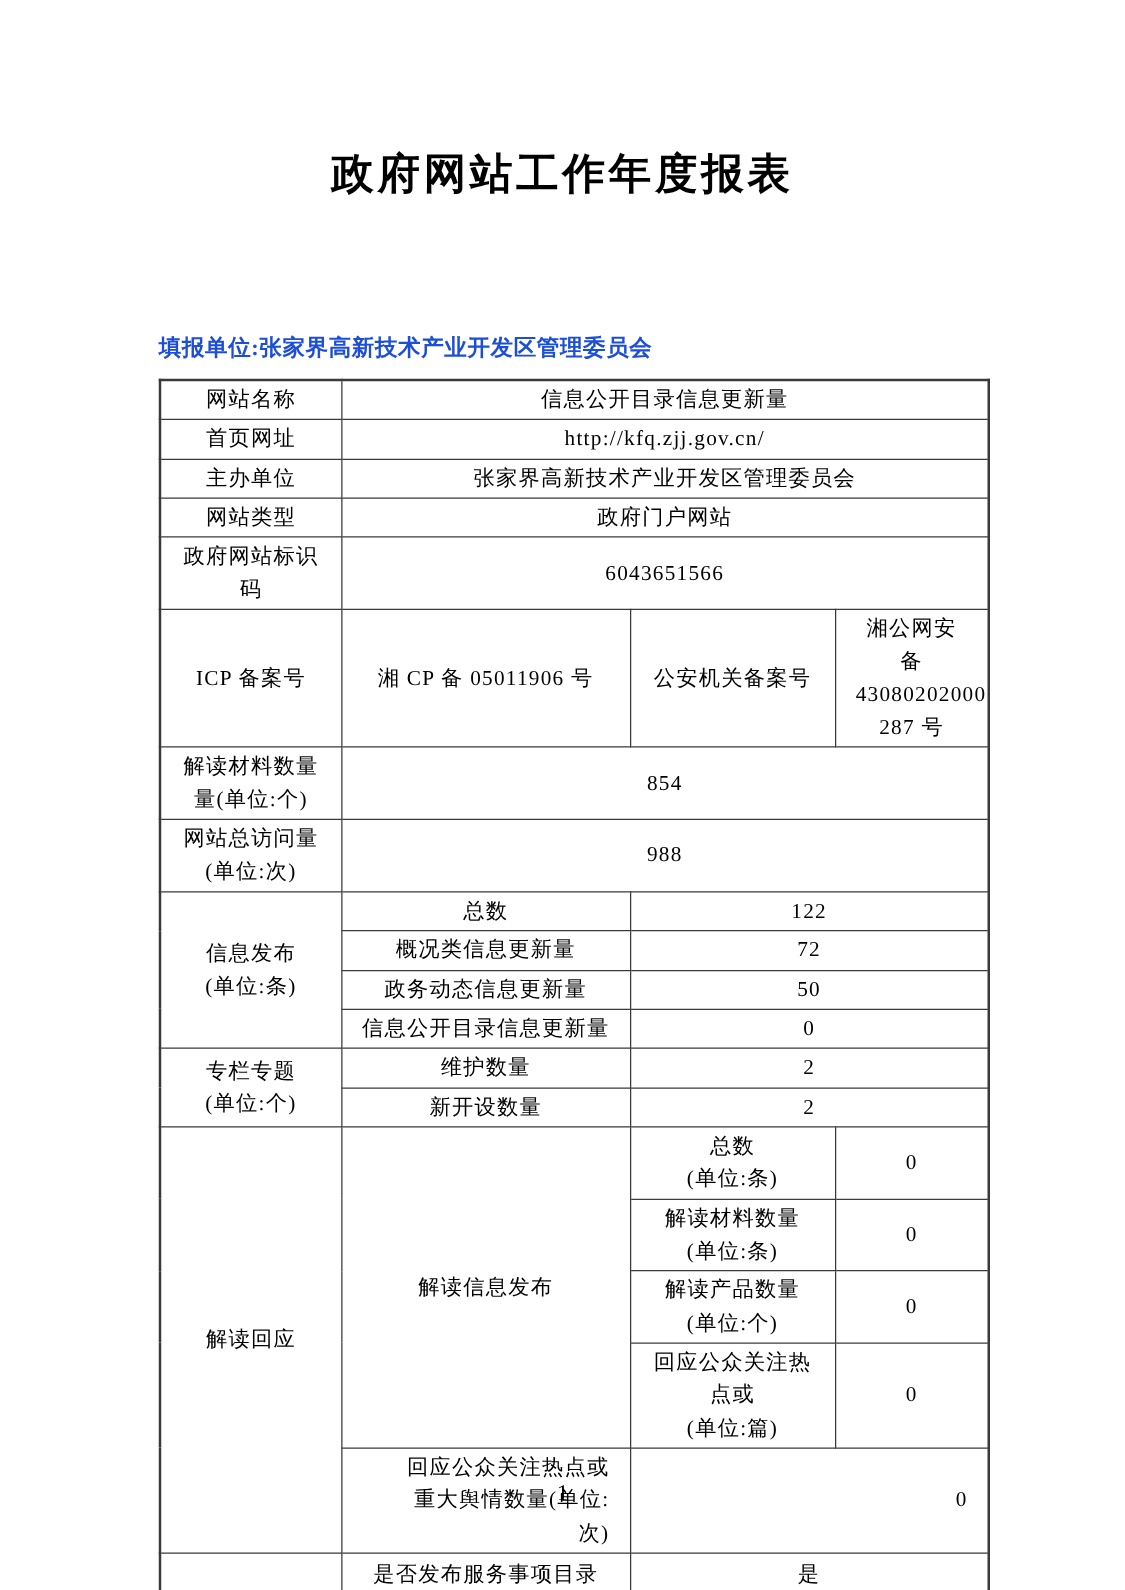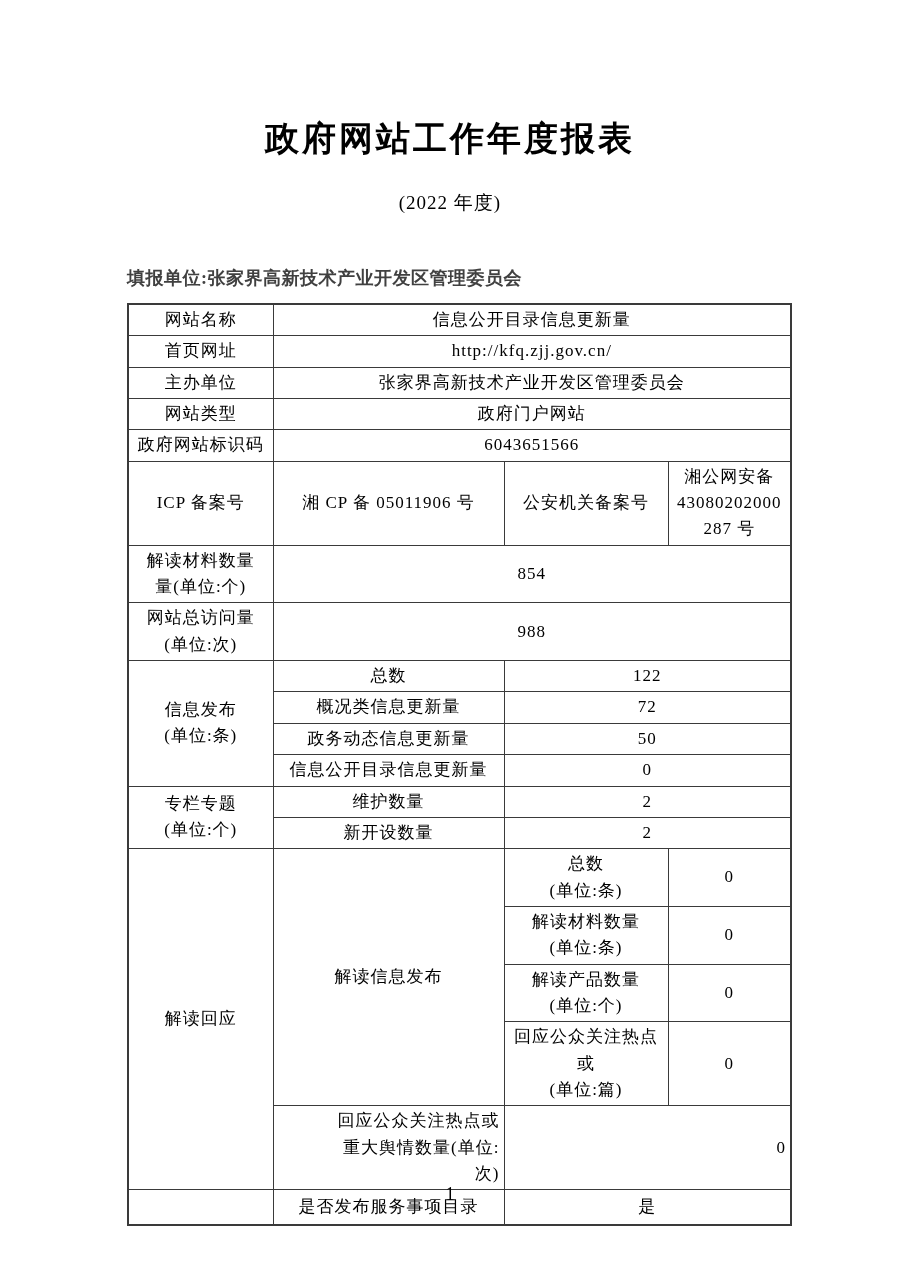--- a/index.html
+++ b/index.html
@@ -40,39 +40,39 @@
     letter-spacing: 1px;
     color: #000000;
   }
   .filing-unit {
     position: absolute;
     top: 266px;
     left: 127px;
     font-weight: 700;
     font-size: 18px;
     letter-spacing: 0.5px;
-    color: #404040;
+    color: #1d4ed8;
   }
   table.report {
     position: absolute;
     top: 303px;
     left: 127px;
     width: 663px;
     border-collapse: collapse;
     table-layout: fixed;
     border: 2px solid #3a3a3a;
   }
   table.report td {
     border: 1px solid #3a3a3a;
     text-align: center;
     vertical-align: middle;
     font-size: 17px;
     letter-spacing: 1px;
     line-height: 1.55;
-    padding: 2px 4px;
+    padding: 2px 16px;
     white-space: pre-line;
     color: #000000;
   }
   tr.h31 > td { height: 31px; }
   tr.h80 > td { height: 80px; }
   tr.h55 > td { height: 55px; }
   tr.h51 > td { height: 51px; }
   tr.h77 > td { height: 77px; text-align: right; }
   tr.h35 > td { height: 35px; margin-left: 36px; }
   .page-number {
@@ -84,21 +84,20 @@
     font-size: 18px;
     color: #000000;
   }
 </style>
 </head>
 <body>
 
 <div class="page">
 
   <div class="doc-title">政府网站工作年度报表</div>
-  <div class="doc-subtitle">(2022 年度)</div>
   <div class="filing-unit">填报单位:张家界高新技术产业开发区管理委员会</div>
 
   <table class="report">
     <colgroup>
       <col style="width:145px">
       <col style="width:231px">
       <col style="width:164px">
       <col style="width:123px">
     </colgroup>
 

